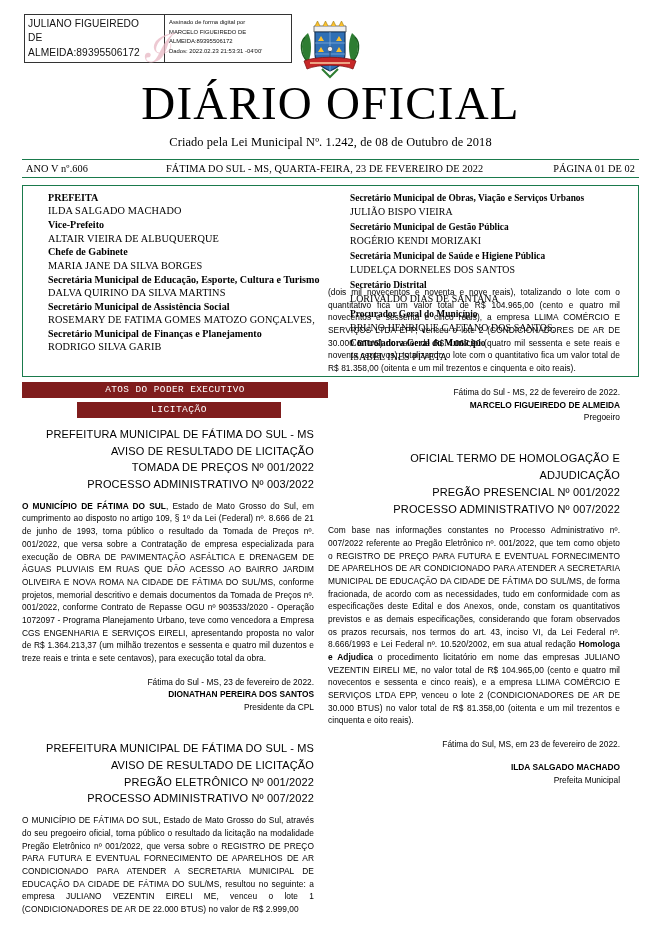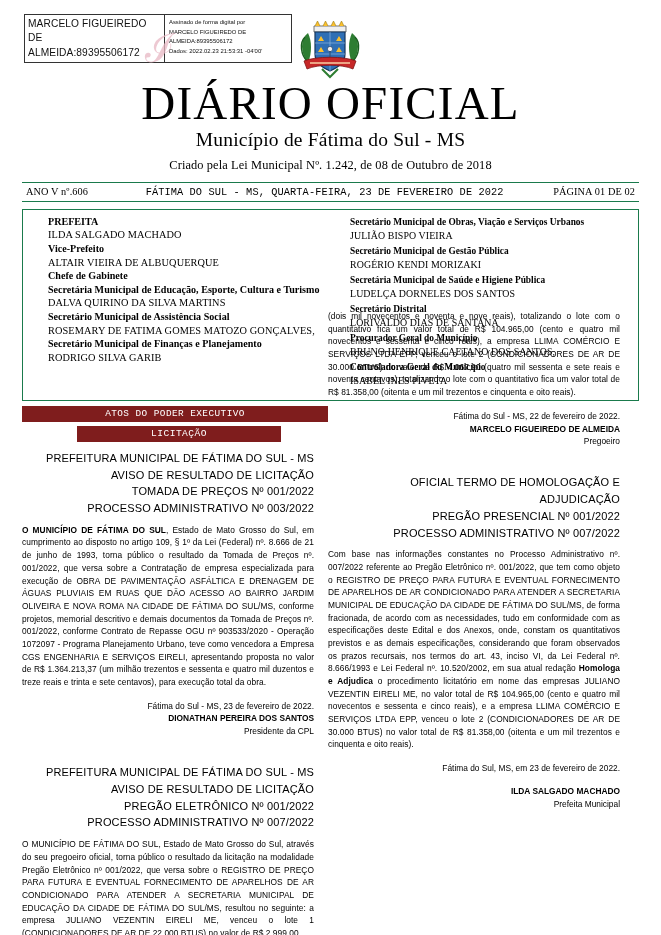--- a/index.html
+++ b/index.html
@@ -60,21 +60,21 @@
   .datebar {
     margin-top: 9px;
     border-top: 1.4px solid #1a7a4c;
     border-bottom: 1.4px solid #1a7a4c;
     padding: 3px 4px 3px 4px;
     display: flex; align-items: center;
     font-size: 10.3px; letter-spacing: .1px;
     font-family: "Liberation Serif", serif;
   }
   .datebar .db-ano { white-space: nowrap; }
-  .datebar .db-mid { flex: 1; text-align: center; white-space: nowrap; padding-left: 8px; font-family: Liberation Mono, monospace; }
+  .datebar .db-mid { flex: 1; text-align: center; white-space: nowrap; padding-left: 8px; }
   .datebar .db-pg { white-space: nowrap; }
 
   
   .officials {
     margin-top: 7px;
     border: 1.6px solid #1a7a4c;
     display: flex;
     padding: 5px 0 6px 15px;
     height: 192px;
   }
@@ -128,21 +128,21 @@
   .sign-block .sname { font-weight: bold; }
   .gap-lg { height: 26px; }
 </style>
 </head>
 <body>
 
 <div class="page">
 
   <div class="sig-stamp">
     <div class="sig-left">
-      <div>MARCELO FIGUEIREDO</div>
+      <div>JULIANO FIGUEIREDO</div>
       <div>DE</div>
       <div>ALMEIDA:89395506172</div>
     </div>
     <div class="sig-divider"></div>
     <div class="sig-right">
       <div>Assinado de forma digital por</div>
       <div>MARCELO FIGUEIREDO DE</div>
       <div>ALMEIDA:89395506172</div>
       <div>Dados: 2022.02.23 21:53:31 -04'00'</div>
     </div>
@@ -173,37 +173,37 @@
 
       <path d="M8 48 C20 43 48 43 60 48 L57 56 C46 51 22 51 11 56 Z" fill="#c62828" stroke="#7f1414" stroke-width="0.8"></path>
       <path d="M14 50 h40" stroke="#ffe0b2" stroke-width="1.6" opacity="0.9"></path>
 
       <path d="M26 56 L34 64 L42 56" stroke="#2e7d32" stroke-width="2" fill="none"></path>
     </svg>
   </div>
 
   <div class="masthead">
     <div class="title-main">DIÁRIO OFICIAL</div>
-    <div class="title-sub">Município de Fátima do Sul - MS</div>
     <div class="title-law">Criado pela Lei Municipal Nº. 1.242, de 08 de Outubro de 2018</div>
   </div>
 
   <div class="datebar">
     <span class="db-ano">ANO V nº.606</span>
     <span class="db-mid">FÁTIMA DO SUL - MS, QUARTA-FEIRA,  23  DE FEVEREIRO DE 2022</span>
     <span class="db-pg">PÁGINA 01 DE 02</span>
   </div>
 
   <div class="officials">
     <div class="off-col left">
       <div class="off-role">PREFEITA</div>
       <div class="off-name">ILDA SALGADO MACHADO</div>
       <div class="off-role">Vice-Prefeito</div>
       <div class="off-name">ALTAIR VIEIRA DE ALBUQUERQUE</div>
       <div class="off-role">Chefe de Gabinete</div>
+      <div class="off-name">MARIA JANE DA SILVA BORGES</div>
       <div class="off-role">Secretária Municipal de Educação, Esporte, Cultura e Turismo</div>
       <div class="off-name">DALVA QUIRINO DA SILVA MARTINS</div>
       <div class="off-role">Secretário Municipal de Assistência Social</div>
       <div class="off-name">ROSEMARY DE FATIMA GOMES MATOZO GONÇALVES,</div>
       <div class="off-role">Secretário Municipal de Finanças e Planejamento</div>
       <div class="off-name">RODRIGO SILVA GARIB</div>
     </div>
     <div class="off-col right">
       <div class="off-role">Secretário Municipal de Obras, Viação e Serviços Urbanos</div>
       <div class="off-name">JULIÃO BISPO VIEIRA</div>

